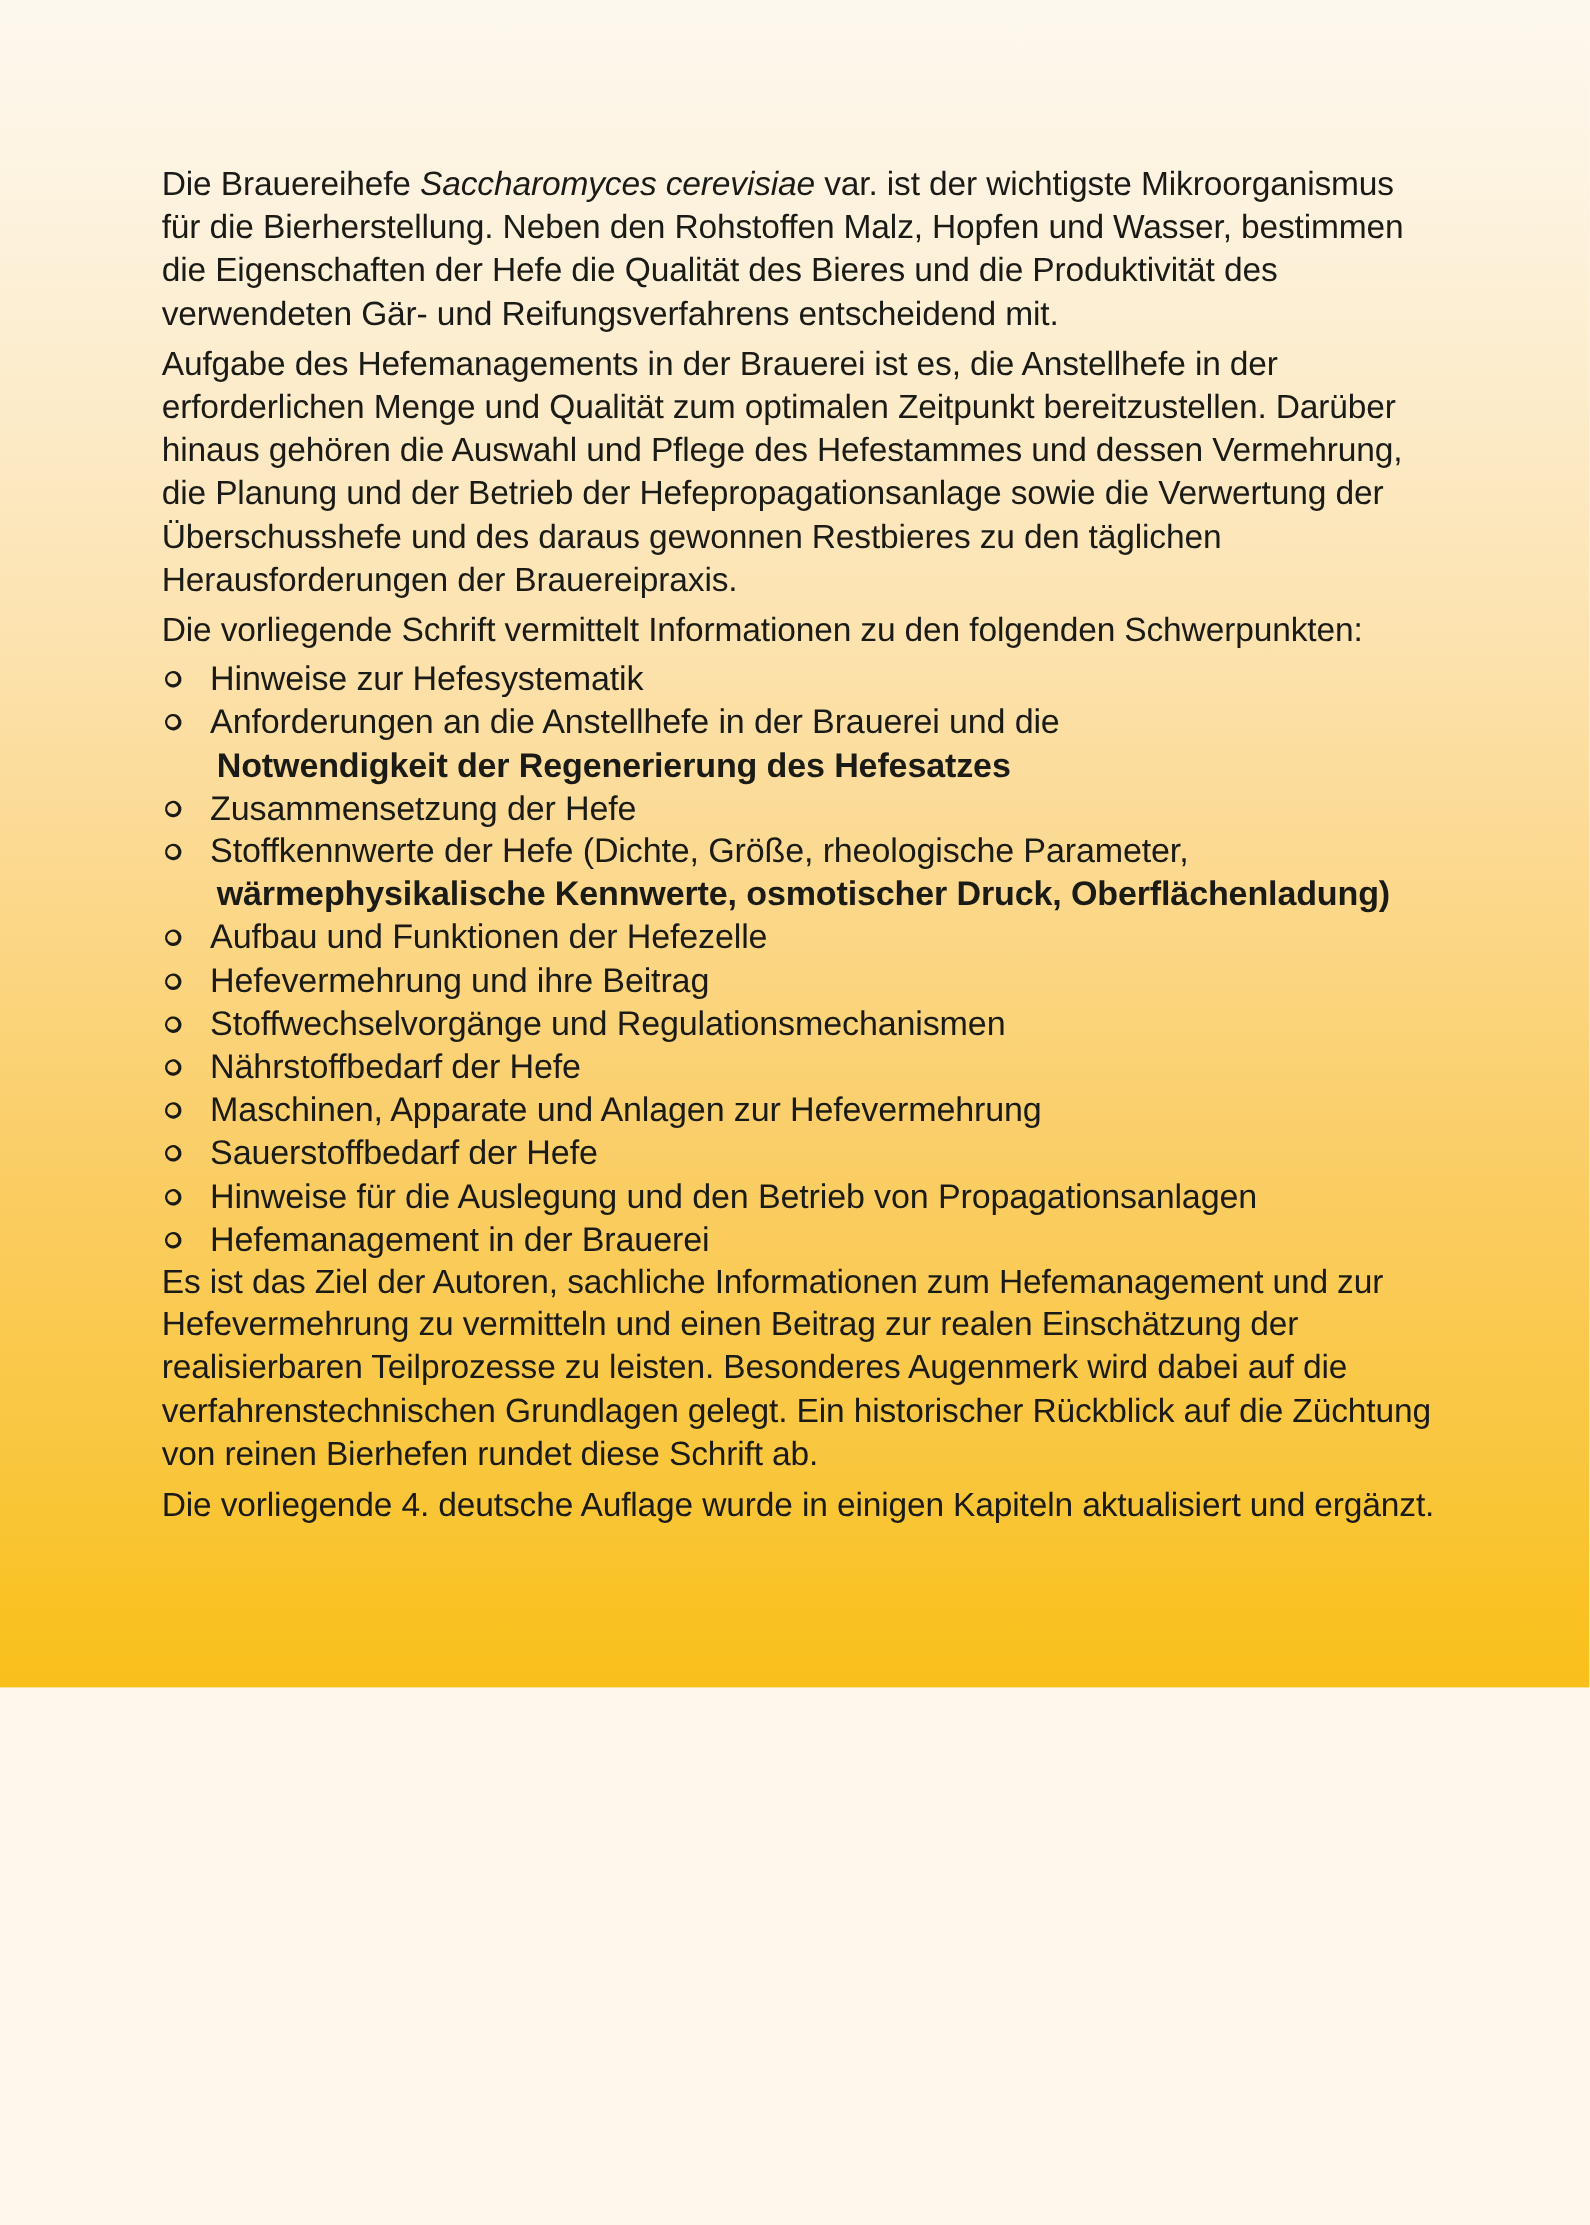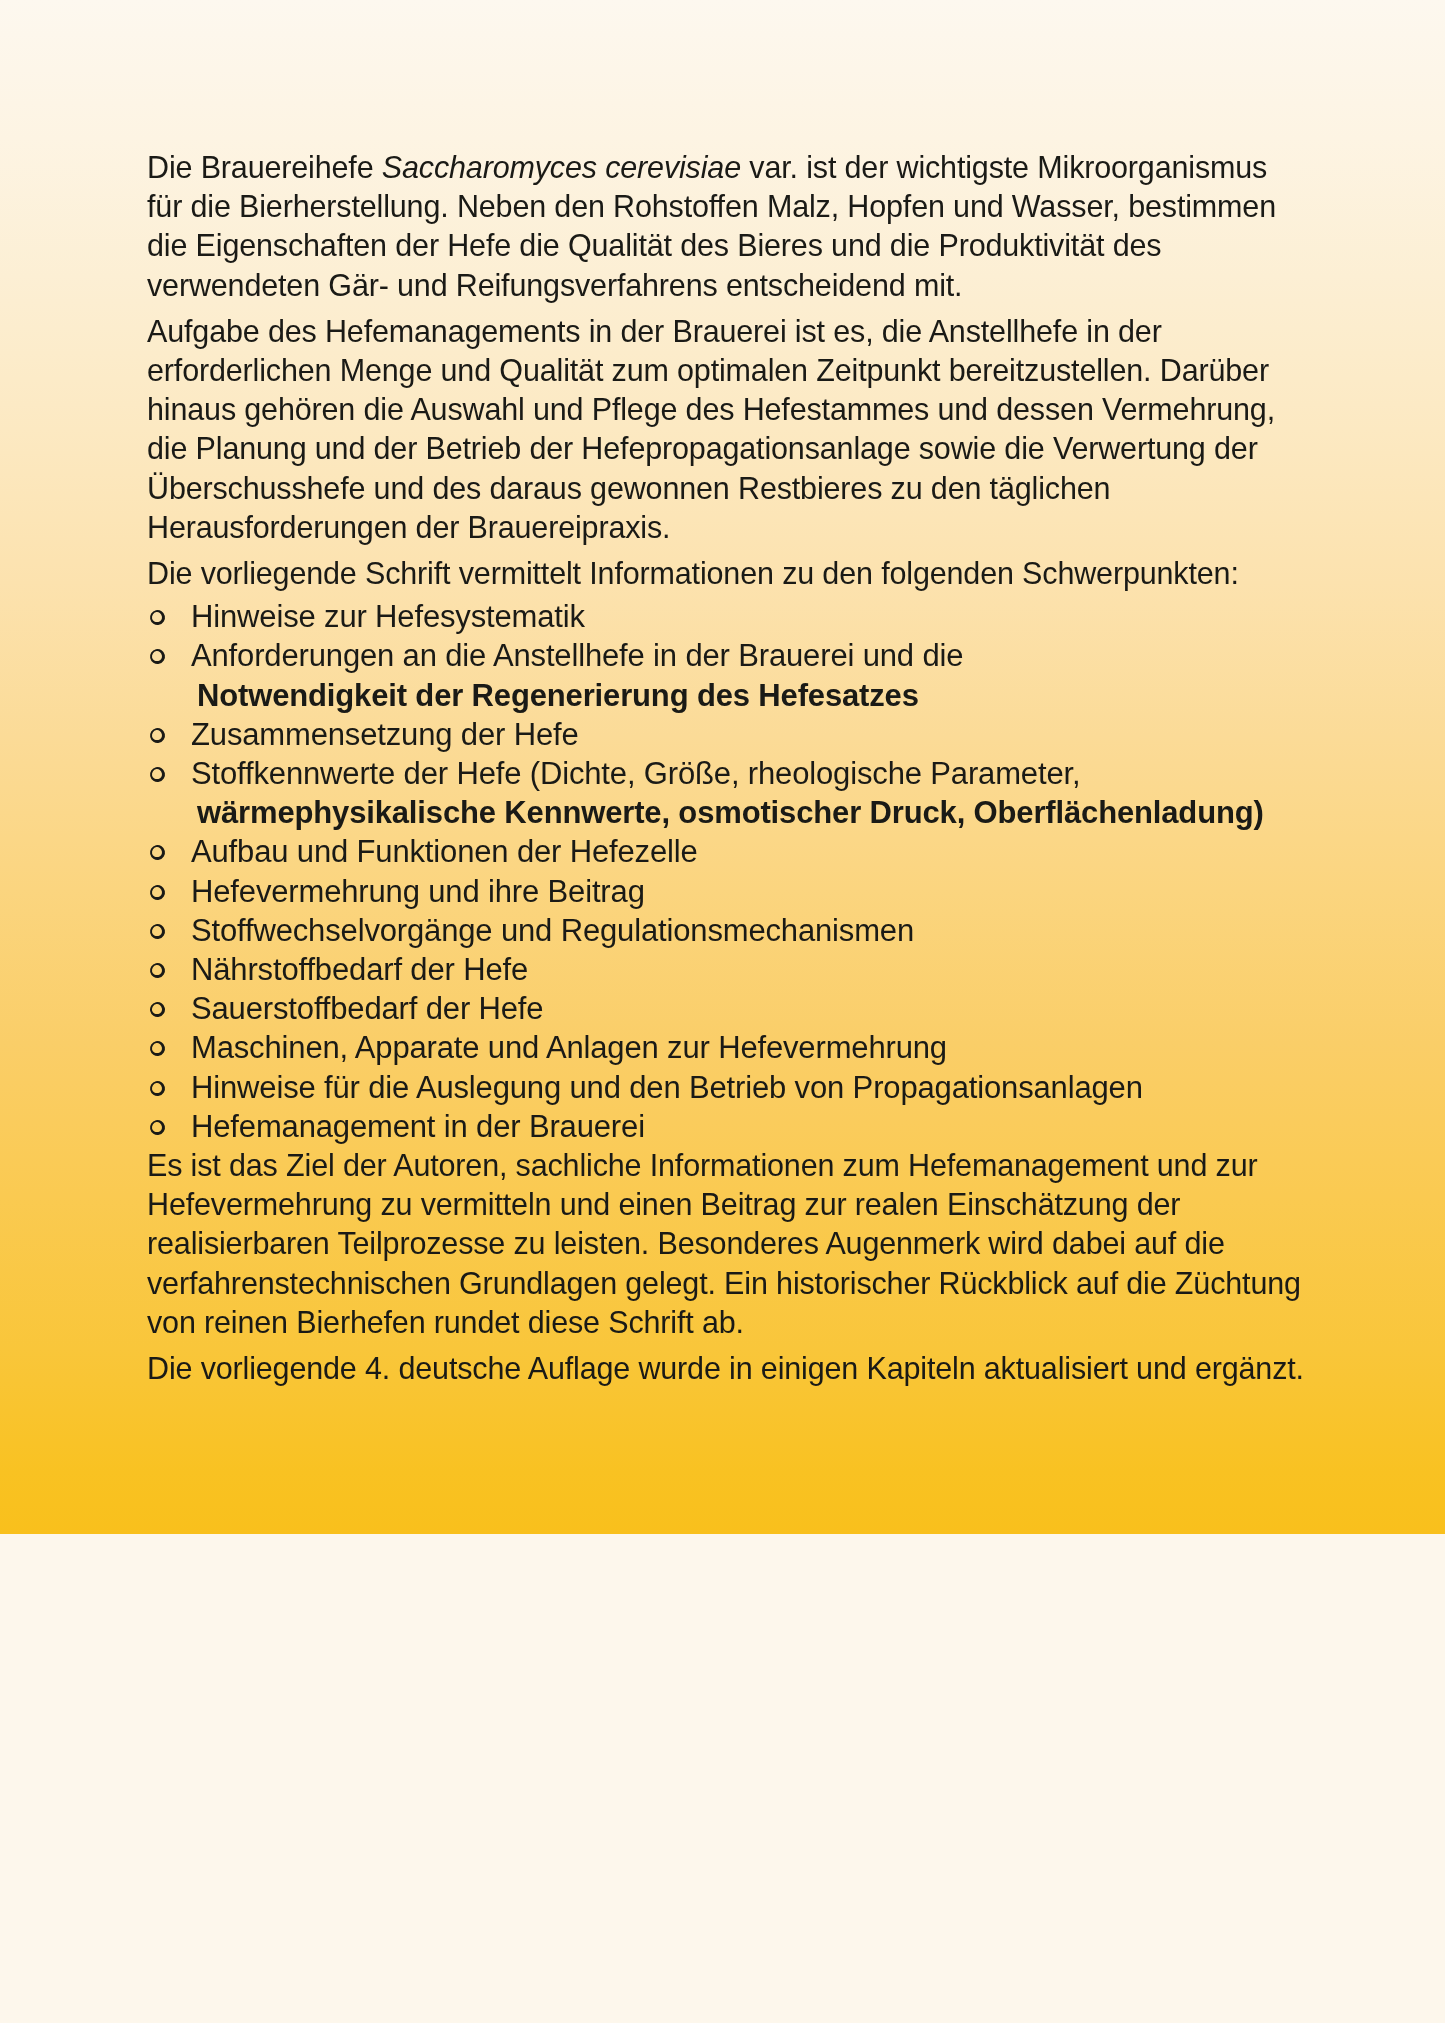--- a/index.html
+++ b/index.html
@@ -178,30 +178,30 @@
         <span class="li-text"><span>Stoffwechselvorgänge und Regulationsmechanismen</span></span>
       </li>
 
       <li>
         <span class="bullet"></span>
         <span class="li-text"><span>Nährstoffbedarf der Hefe</span></span>
       </li>
 
       <li>
         <span class="bullet"></span>
+        <span class="li-text"><span>Maschinen, Apparate und Anlagen zur Hefevermehrung</span></span>
+      </li>
+
+      <li>
+        <span class="bullet"></span>
         <span class="li-text"><span>Sauerstoffbedarf der Hefe</span></span>
       </li>
 
       <li>
         <span class="bullet"></span>
-        <span class="li-text"><span>Maschinen, Apparate und Anlagen zur Hefevermehrung</span></span>
-      </li>
-
-      <li>
-        <span class="bullet"></span>
         <span class="li-text"><span>Hinweise für die Auslegung und den Betrieb von Propagationsanlagen</span></span>
       </li>
 
       <li>
         <span class="bullet"></span>
         <span class="li-text"><span>Hefemanagement in der Brauerei</span></span>
       </li>
 
 
     </ul>

